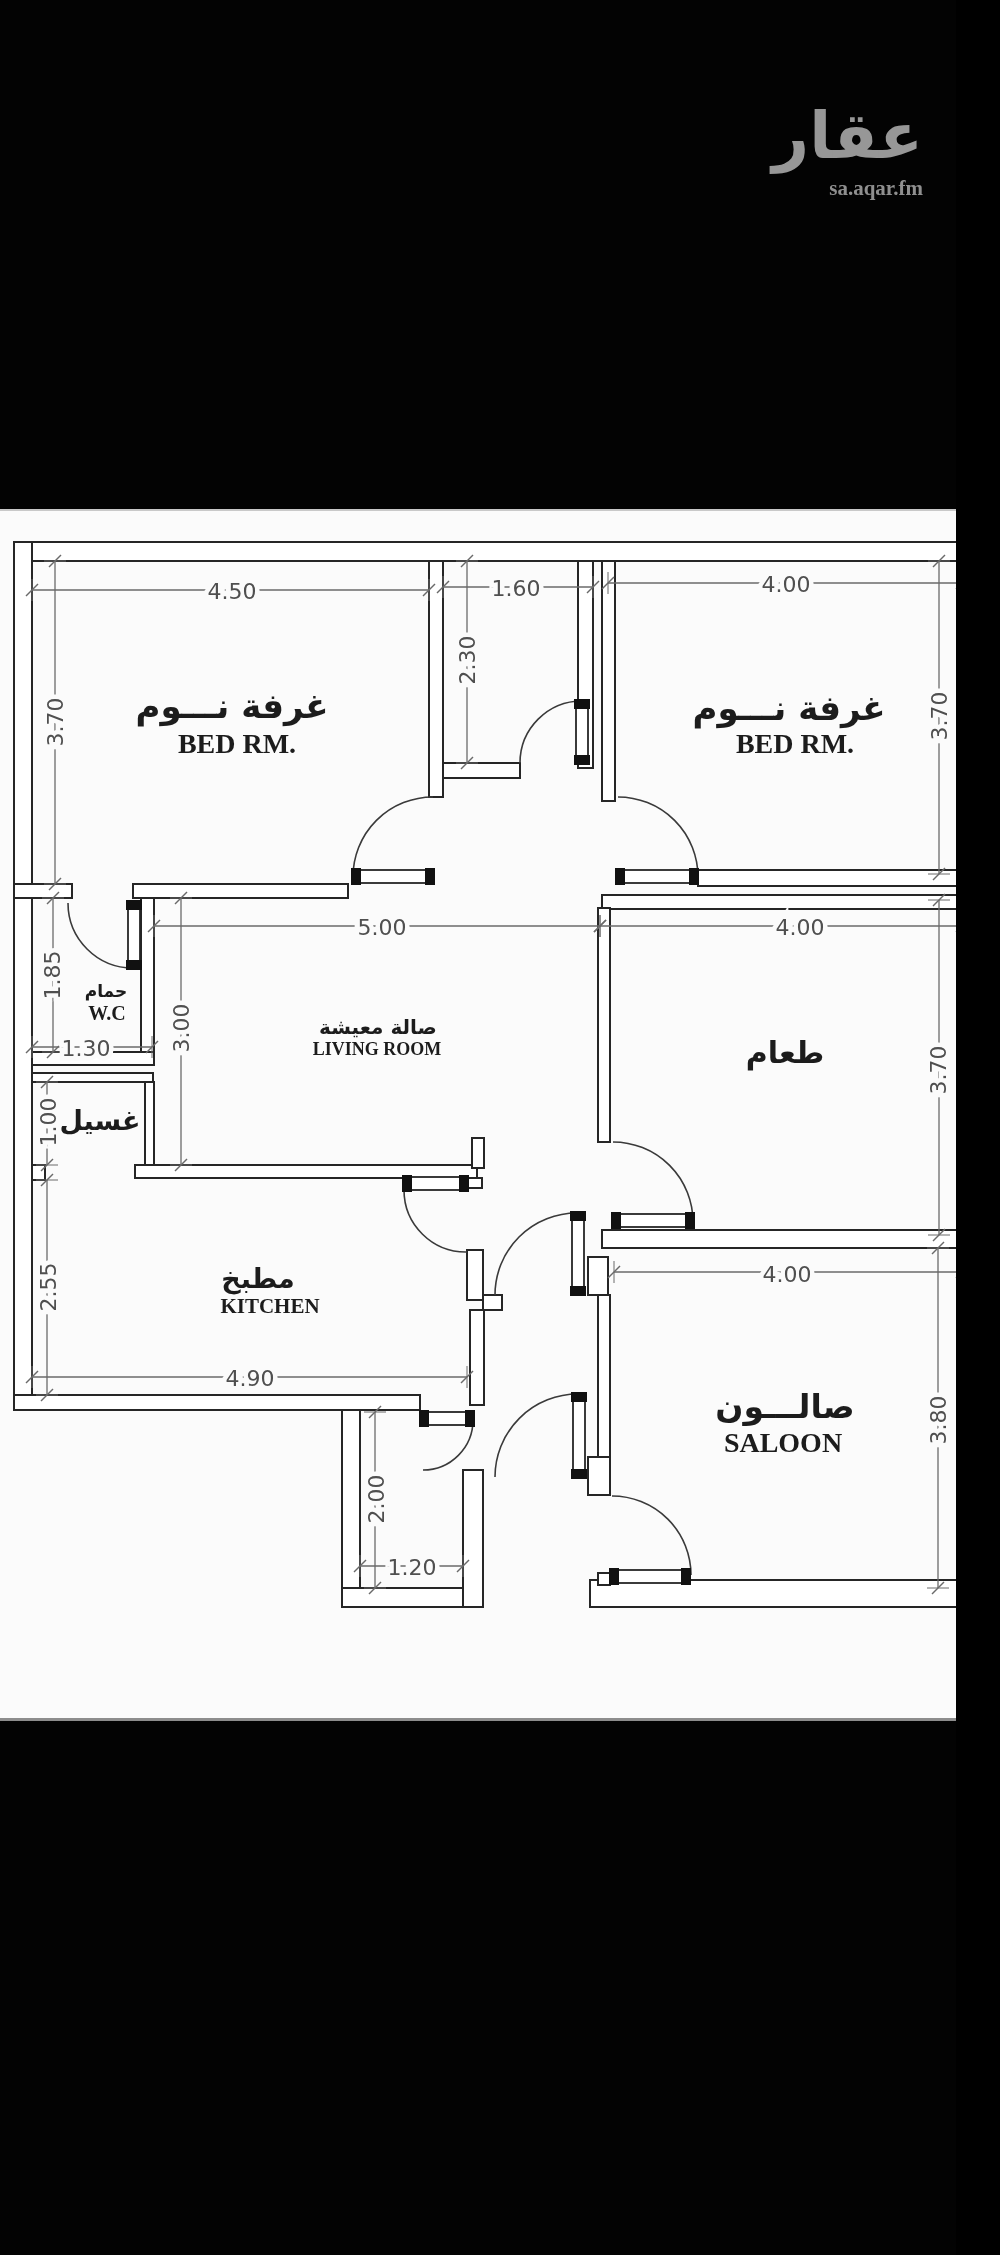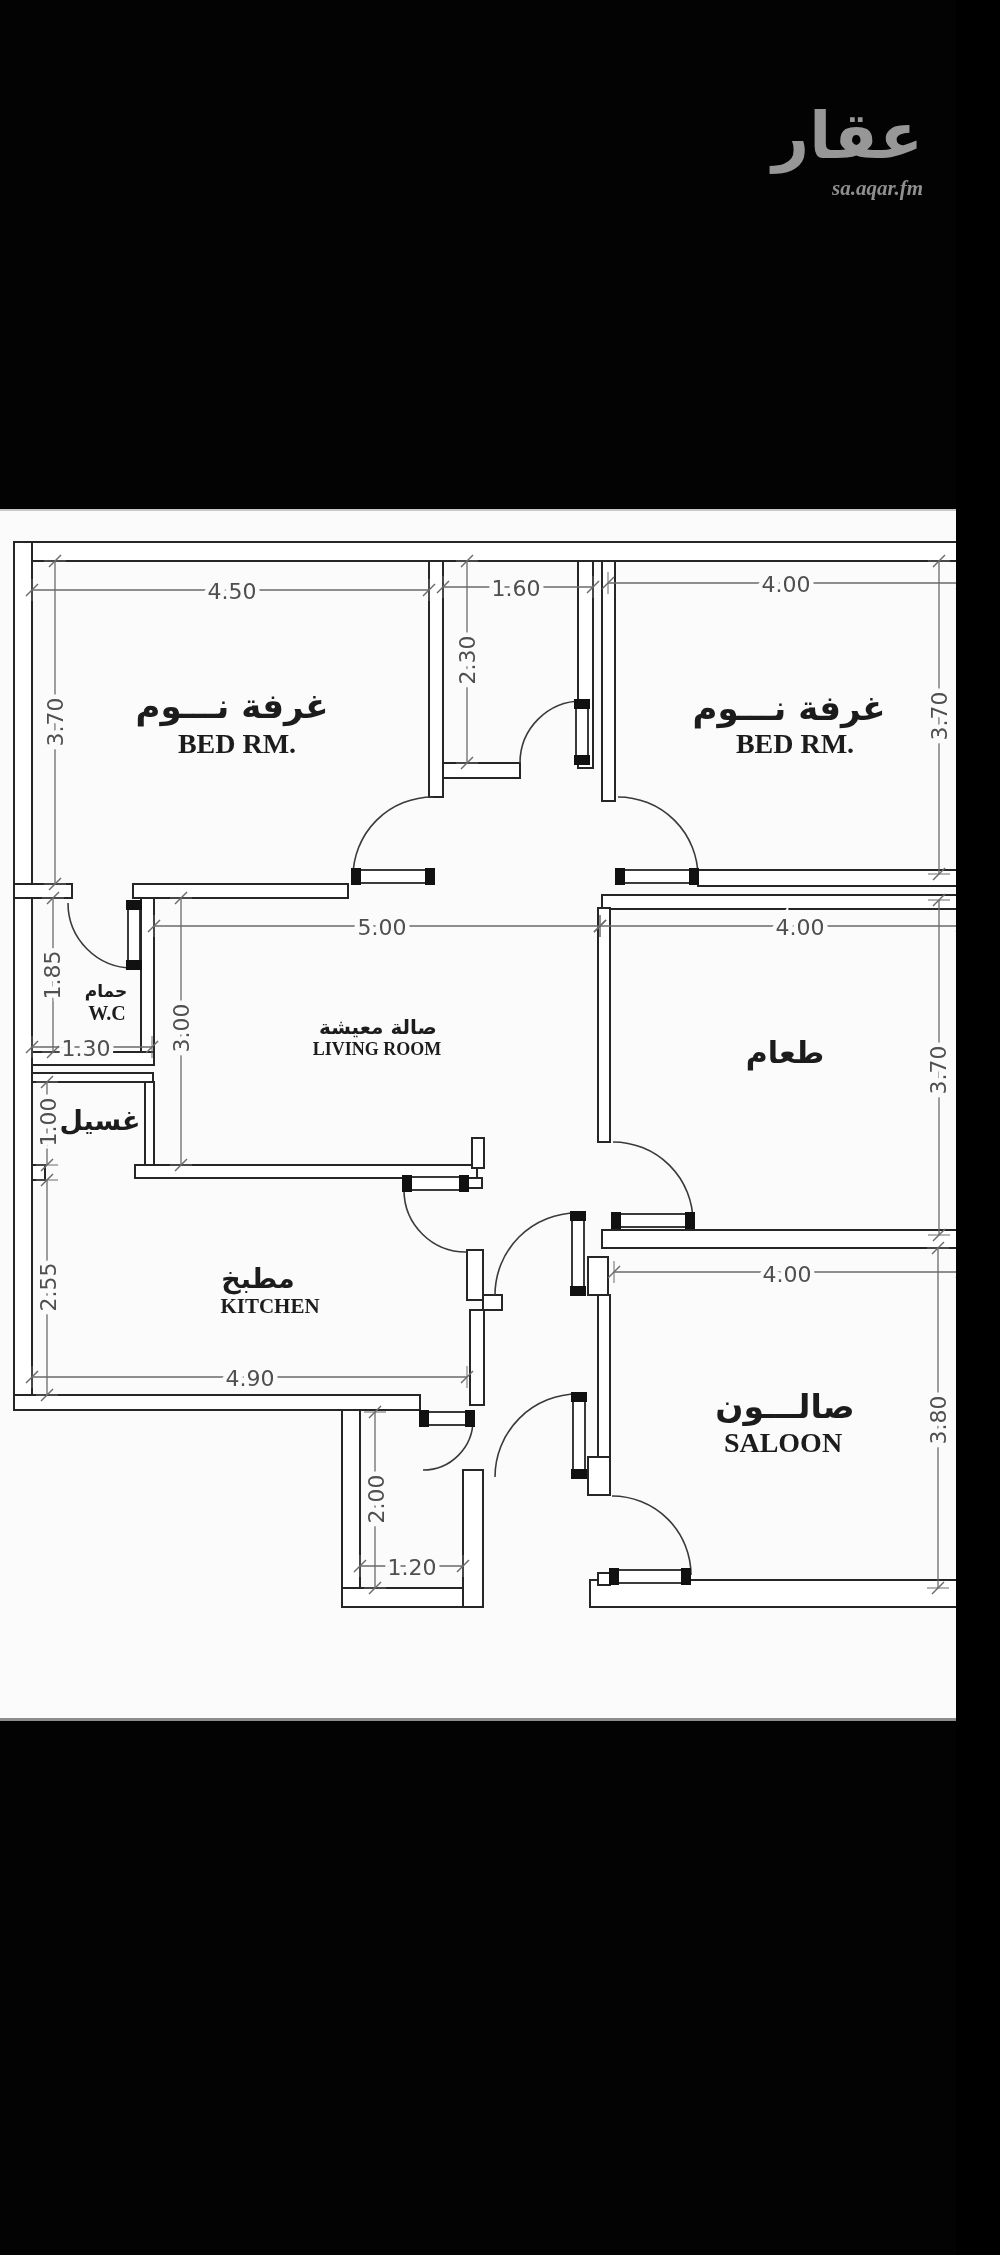--- a/index.html
+++ b/index.html
@@ -6,21 +6,21 @@
   #stage{position:relative;width:956px;height:2255px;background:#050505;overflow:hidden;
          font-family:"DejaVu Sans",sans-serif;}
   #top-band{position:absolute;left:0;top:0;width:1000px;height:509px;background:#030303;}
   #bottom-band{position:absolute;left:0;top:1721px;width:1000px;height:534px;background:#030303;}
   #sheet{position:absolute;left:0;top:509px;width:1000px;height:1212px;background:#fbfbfb;
          border-top:2px solid #c9c9c9;border-bottom:3px solid #8d8d8d;box-sizing:border-box;}
   #logo{position:absolute;top:96px;right:77px;text-align:right;color:#979797;}
   #logo .brand{font-size:64px;font-weight:700;line-height:1.25;letter-spacing:1px;
                font-family:"DejaVu Sans",sans-serif;}
   #logo .site{font-size:21px;font-weight:600;margin-top:0px;color:#8f8f8f;
-              font-family:"Liberation Serif",serif;font-style:italic;}
+              font-family:"Liberation Serif",serif;}
   #plan-svg{position:absolute;left:0;top:509px;width:1000px;height:1212px;}
   text{user-select:none;}
 </style>
 </head>
 <body>
 
 <div id="stage">
   <div id="top-band">
     <div id="logo">
       <div class="brand">عقار</div>

